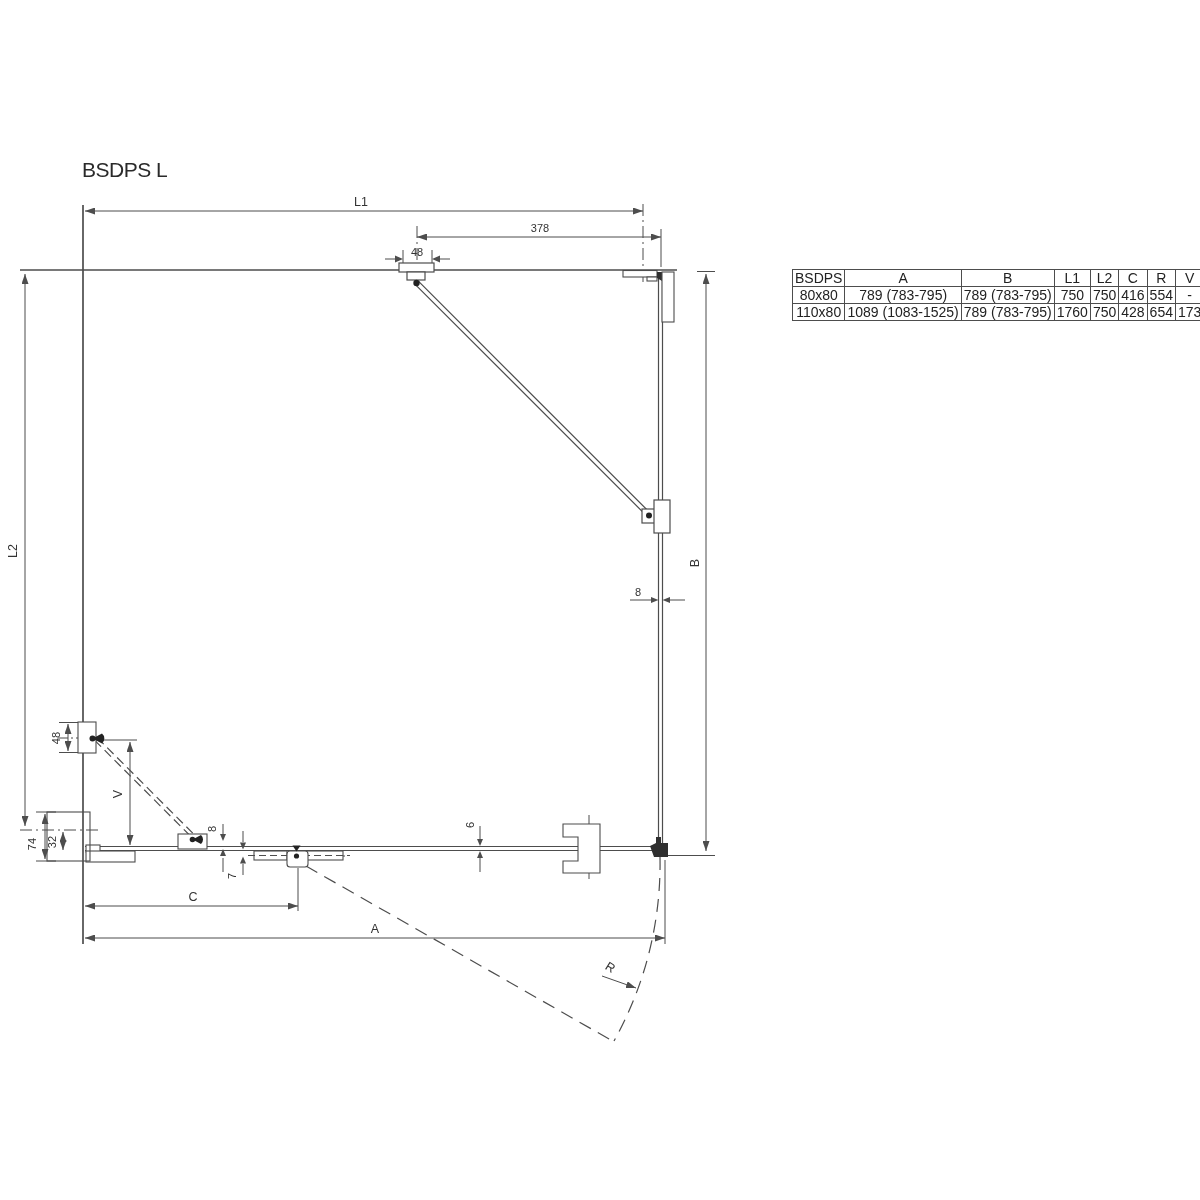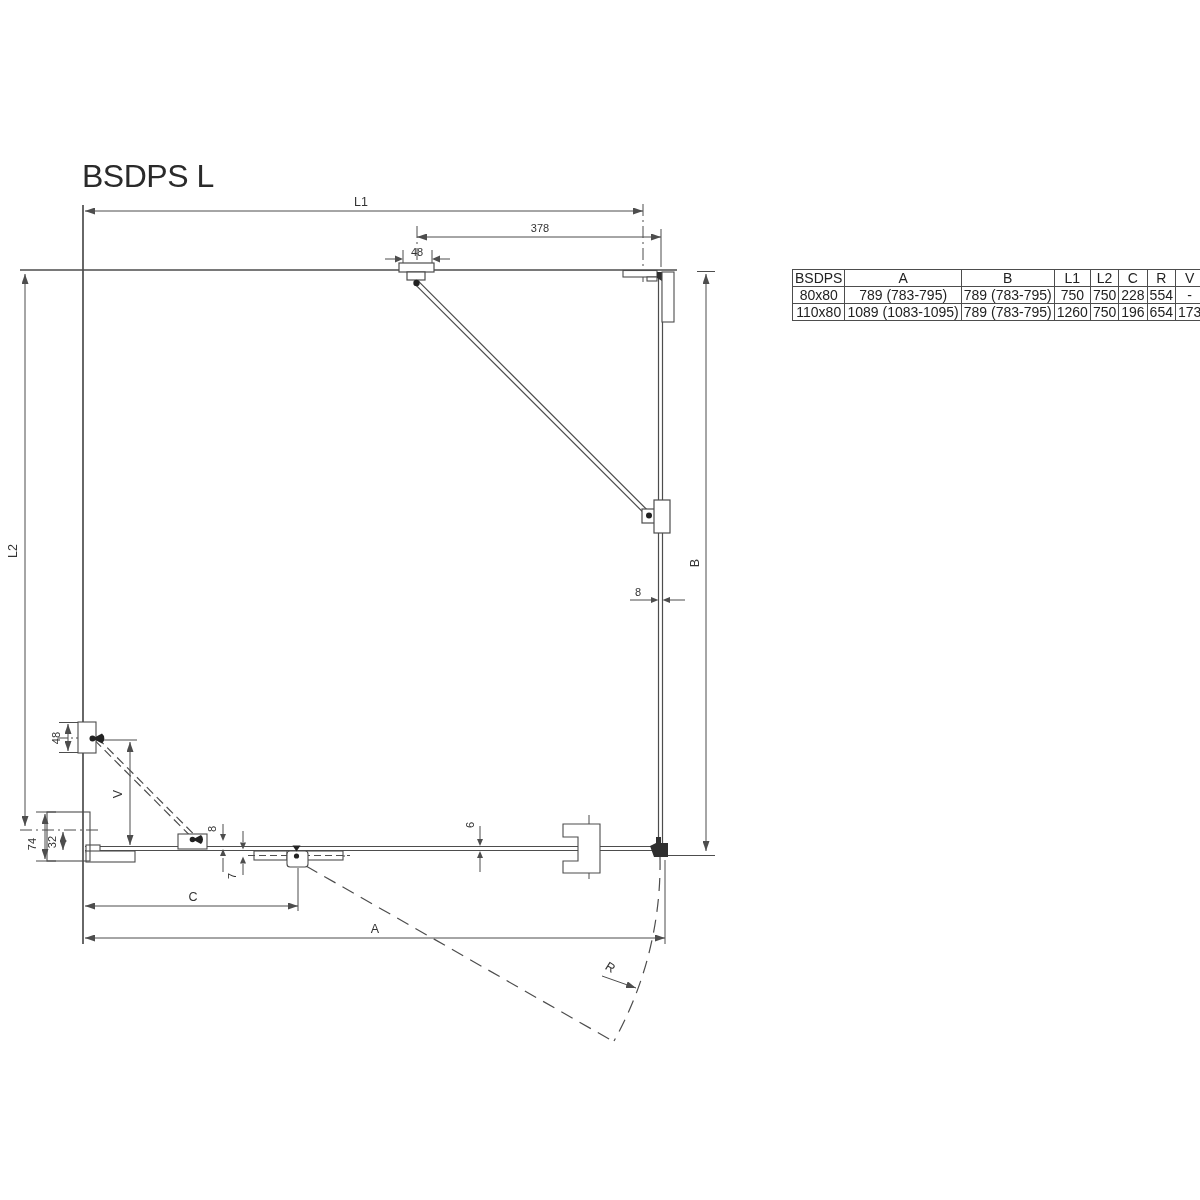--- a/index.html
+++ b/index.html
@@ -2,21 +2,21 @@
 <html><head>
 <meta charset="utf-8">
 <style>
   html,body { margin:0; padding:0; background:#ffffff; }
   .stage {
     position:relative; width:1200px; height:1200px; background:#ffffff;
     font-family:"Liberation Sans", sans-serif; overflow:hidden;
   }
   .title {
     position:absolute; left:82px; top:158px;
-    font-size:32px; font-weight:400; letter-spacing:-0.5px; color:#2a2a2a;text-align:right;
+    font-size:21px; font-weight:400; letter-spacing:-0.5px; color:#2a2a2a;text-align:right;
   }
   svg.drawing { position:absolute; left:0; top:0; }
   svg.drawing text {
     font-family:"Liberation Sans", sans-serif;
     fill:#333333;
   }
   .t12 { font-size:12.5px; }
   .t11 { font-size:11px; }
   table.spec {
     position:absolute; left:792px; top:269px;
@@ -230,30 +230,30 @@
         <th>V</th>
       </tr>
     </thead>
     <tbody>
       <tr>
         <td>80x80</td>
         <td>789 (783-795)</td>
         <td>789 (783-795)</td>
         <td>750</td>
         <td>750</td>
-        <td>228</td>
+        <td>416</td>
         <td>554</td>
         <td>-</td>
       </tr>
       <tr>
         <td>110x80</td>
-        <td>1089 (1083-1095)</td>
+        <td>1089 (1083-1525)</td>
         <td>789 (783-795)</td>
-        <td>1260</td>
+        <td>1760</td>
         <td>750</td>
-        <td>196</td>
+        <td>428</td>
         <td>654</td>
         <td>173</td>
       </tr>
     </tbody>
   </table>
 
 </div>
 
 </body></html>

